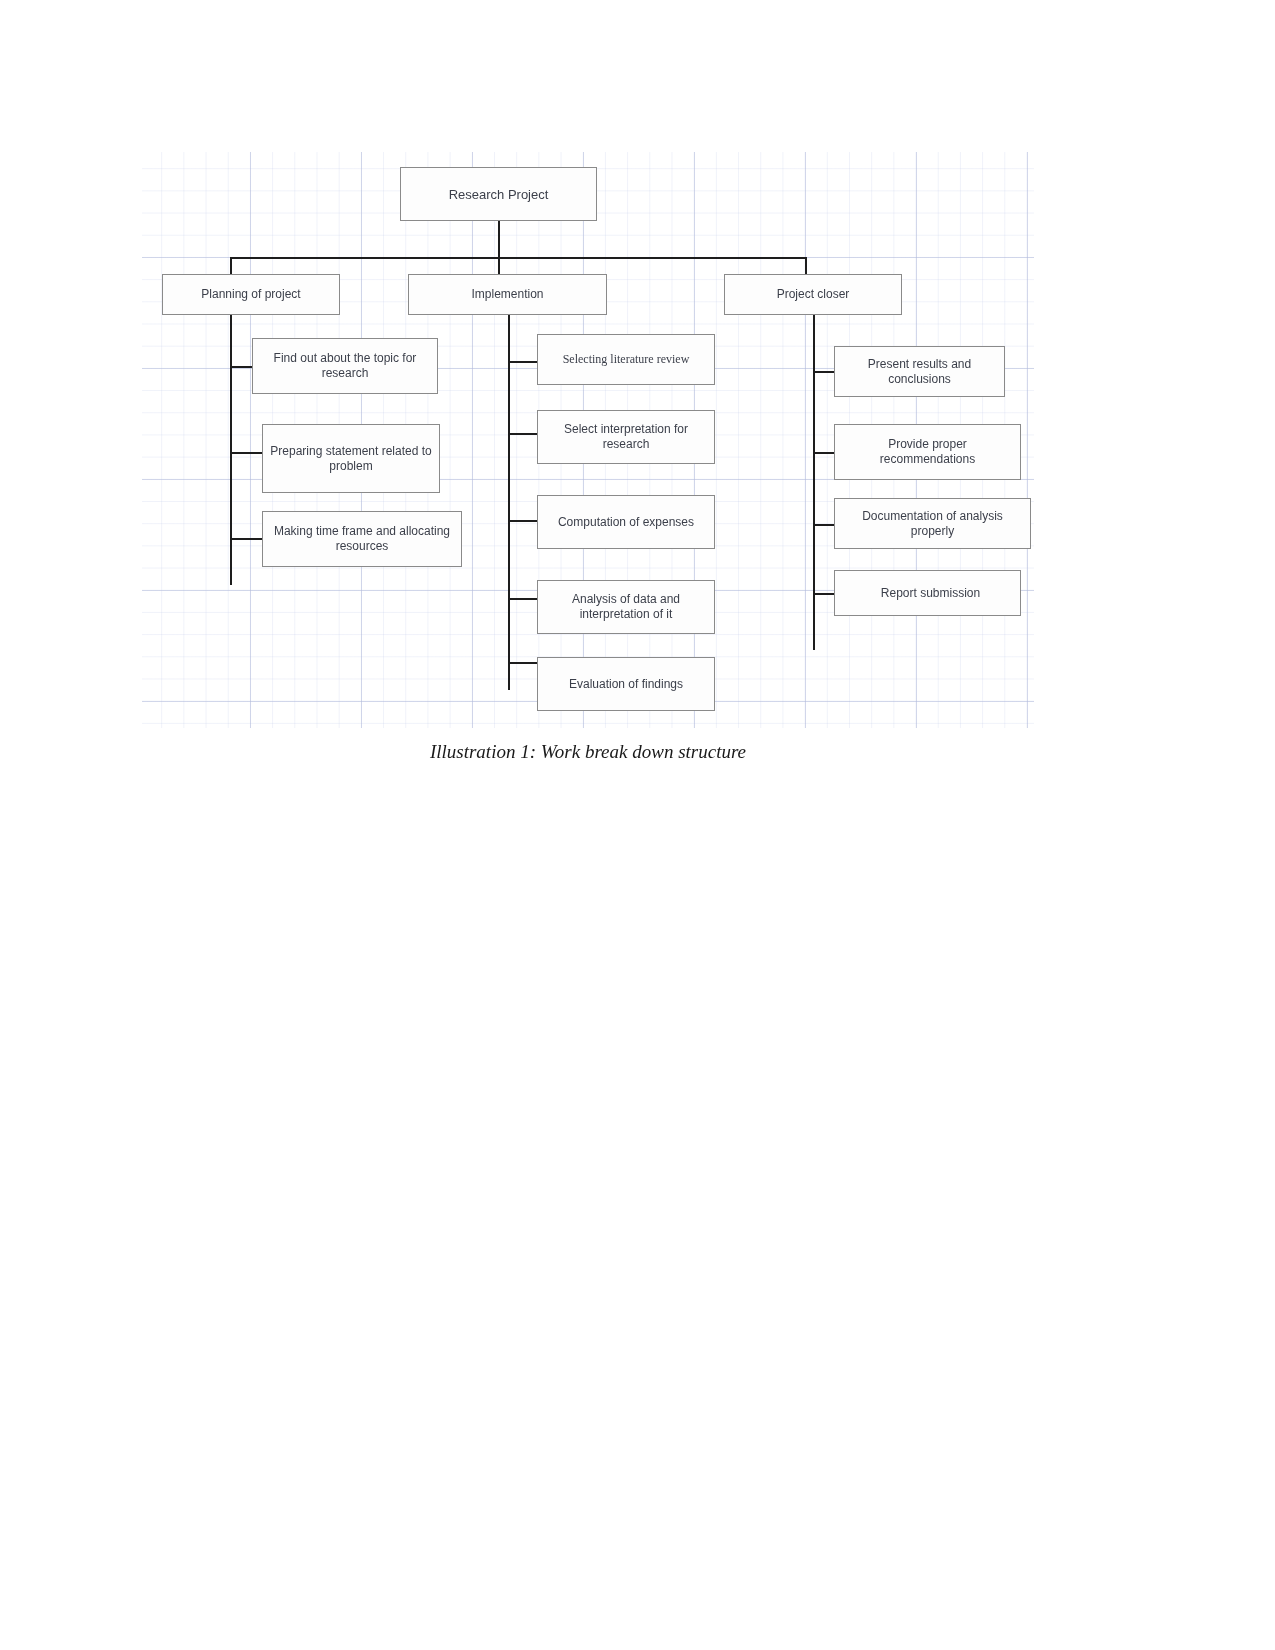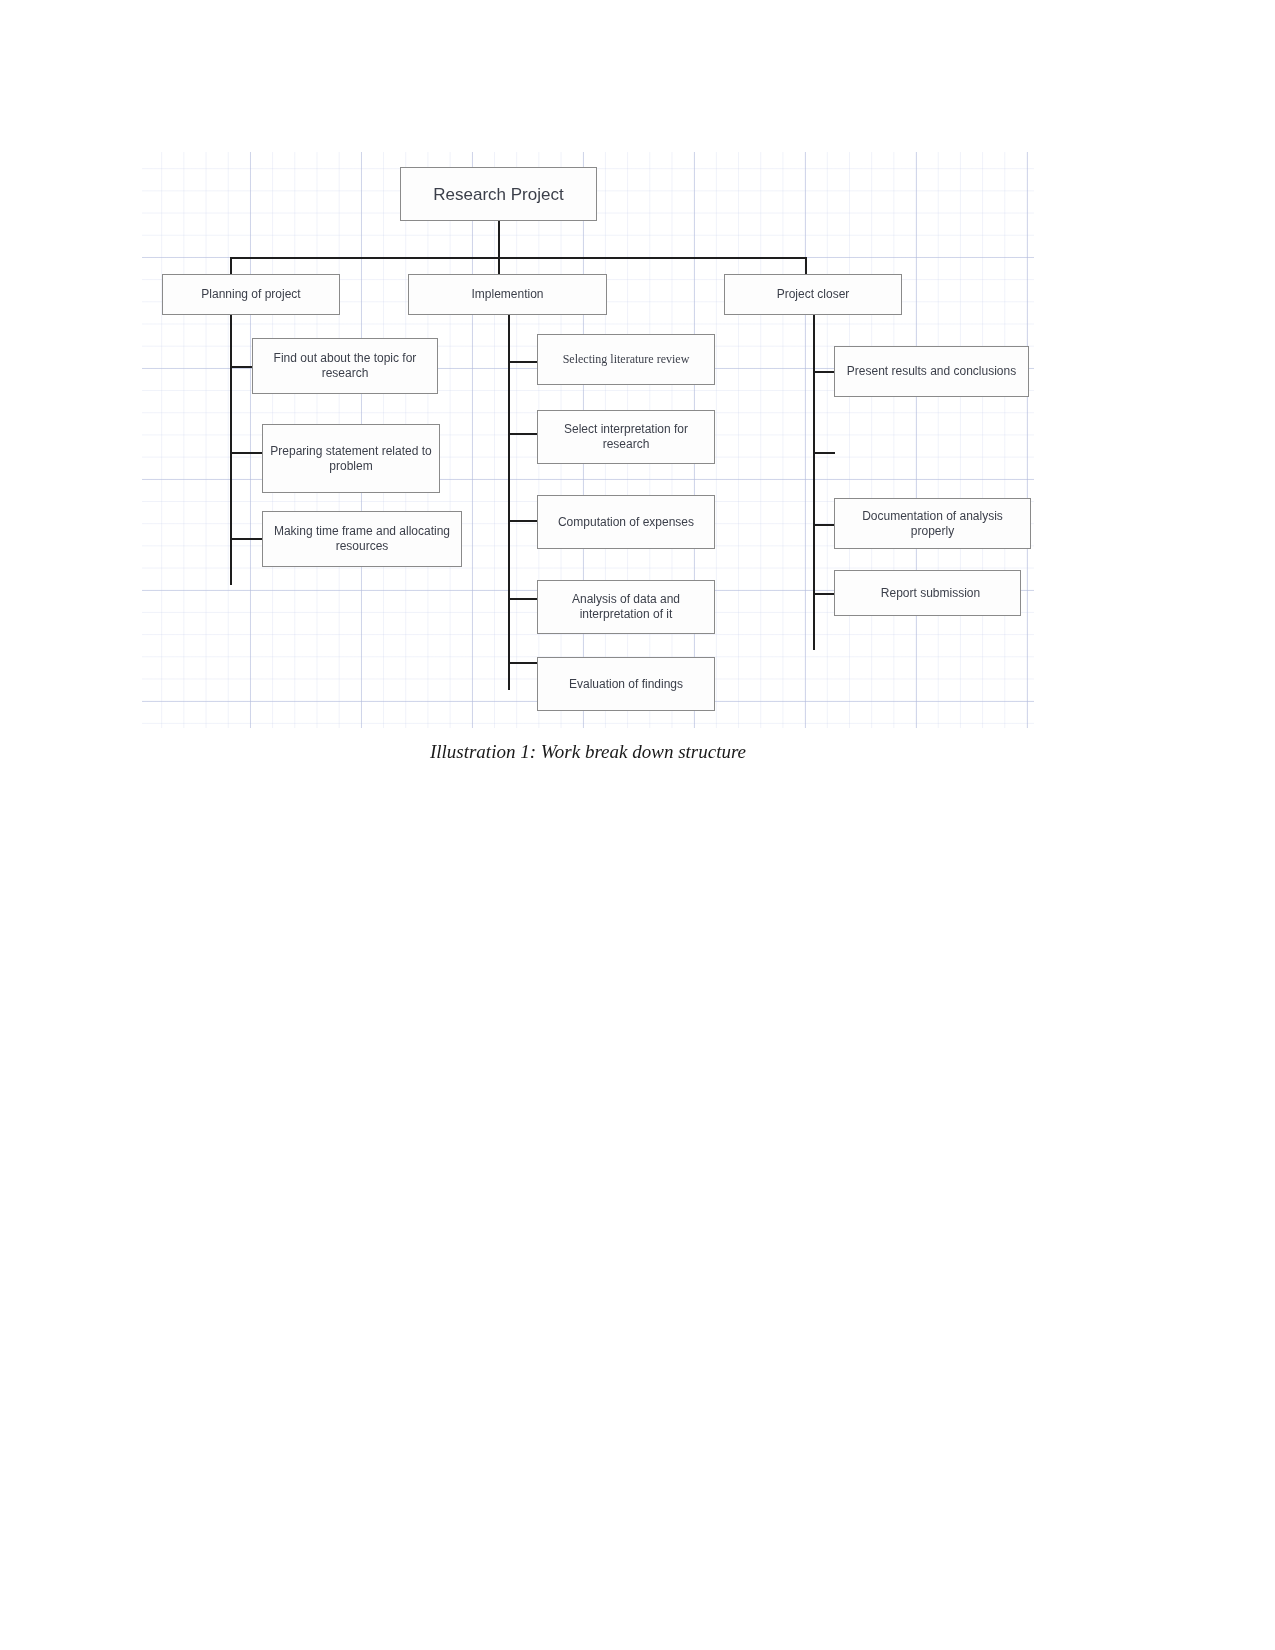--- a/index.html
+++ b/index.html
@@ -40,21 +40,21 @@
   .node {
     position: absolute;
     box-sizing: border-box;
     background: #fdfdfd;
     border: 1.4px solid #8a8a8a;
     display: flex;
     align-items: center;
     justify-content: center;
     text-align: center;
     color: #3b3f4a;
-    font-size: 17px;
+    font-size: 13px;
     line-height: 15px;
     padding: 2px 6px;
     box-shadow: 0 0 0 0 rgba(0,0,0,0);
   }
   .node.level1 { font-size: 12px; }
   .node.level2 { font-size: 12px; }
 
   
   .ln {
     position: absolute;
@@ -123,19 +123,20 @@
   <div class="node level2" style="left:110px; top:186px; width:186px; height:56px;">Find out about the topic for research</div>
   <div class="node level2" style="left:120px; top:272px; width:178px; height:69px;">Preparing statement related to problem</div>
   <div class="node level2" style="left:120px; top:359px; width:200px; height:56px;">Making time frame and allocating resources</div>
 
   <div class="node level2" style="left:395px; top:182px; width:178px; height:51px;font-family:Liberation Serif, serif;">Selecting literature review</div>
   <div class="node level2" style="left:395px; top:258px; width:178px; height:54px;">Select interpretation for research</div>
   <div class="node level2" style="left:395px; top:343px; width:178px; height:54px;">Computation of expenses</div>
   <div class="node level2" style="left:395px; top:428px; width:178px; height:54px;">Analysis of data and interpretation of it</div>
   <div class="node level2" style="left:395px; top:505px; width:178px; height:54px;">Evaluation of findings</div>
 
-  <div class="node level2" style="left:692px; top:194px; width:195px; height:51px;">Present results and conclusions</div>
+  <div class="node level2" style="left:692px; top:194px; width:171px; height:51px;">Present results and conclusions</div>
+  <div class="node level2" style="left:692px; top:272px; width:187px; height:56px;">Provide proper recommendations</div>
   <div class="node level2" style="left:692px; top:346px; width:197px; height:51px;">Documentation of analysis properly</div>
   <div class="node level2" style="left:692px; top:418px; width:187px; height:46px;padding-left:12px;">Report submission</div>
 
 </div>
 
 <div id="caption">Illustration 1: Work break down structure</div>
 
 </body></html>

